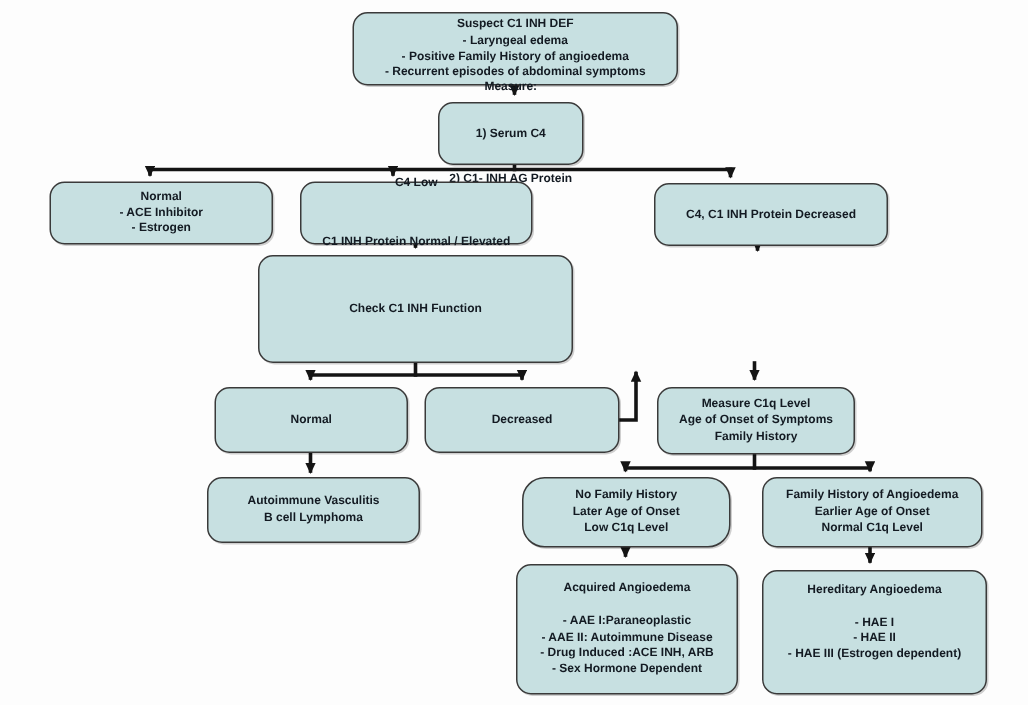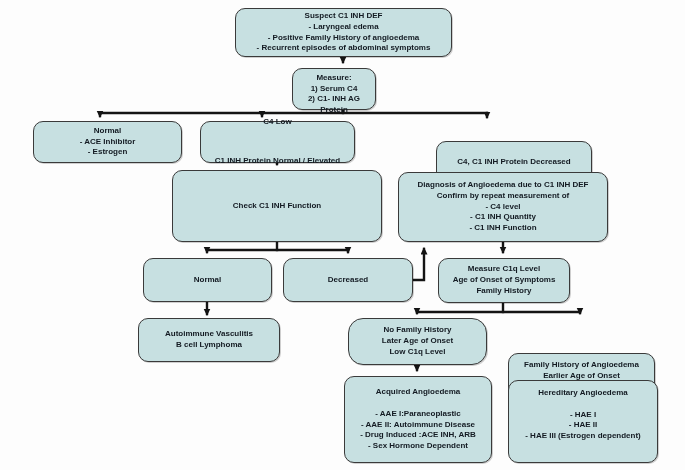--- a/index.html
+++ b/index.html
@@ -77,52 +77,45 @@
     <path d="M580 365 V374" marker-end="url(#ah)"></path>
   </svg>
 
   <div class="node" style="left:235px; top:8px; width:217px; height:49px;">
     <div class="tline">Suspect C1 INH DEF</div>
     <div class="tline">- Laryngeal edema</div>
     <div class="tline">- Positive Family History of angioedema</div>
     <div class="tline">- Recurrent episodes of abdominal symptoms</div>
   </div>
 
-  <div class="node" style="left:292px; top:68px; width:84px; height:41px;">
+  <div class="node" style="left:292px; top:68px; width:97px; height:41px;gap:20px;">
     <div class="tline">Measure:</div>
     <div class="tline">1) Serum C4</div>
     <div class="tline">2) C1- INH AG Protein</div>
   </div>
 
   <div class="node" style="left:33px; top:121px; width:149px; height:35px;">
     <div class="tline">Normal</div>
     <div class="tline">- ACE Inhibitor</div>
     <div class="tline">- Estrogen</div>
   </div>
 
   <div class="node" style="left:200px; top:121px; width:155px; height:36px;gap:28px;">
     <div class="tline">C4 Low</div>
     <div class="tline">C1 INH Protein Normal / Elevated</div>
   </div>
 
-  <div class="node" style="left:436px; top:122px; width:156px; height:35px;margin-top:19px;">
+  <div class="node" style="left:436px; top:122px; width:156px; height:35px;">
     <div class="tline">C4, C1 INH Protein Decreased</div>
   </div>
 
   <div class="node" style="left:172px; top:170px; width:210px; height:72px;">
     <div class="tline">Check C1 INH Function</div>
   </div>
 
-  <div class="node" style="left:398px; top:172px; width:210px; height:70px;">
-    <div class="tline">Diagnosis of Angioedema due to C1 INH DEF</div>
-    <div class="tline">Confirm by repeat measurement of</div>
-    <div class="tline">- C4 level</div>
-    <div class="tline">- C1 INH Quantity</div>
-    <div class="tline">- C1 INH Function</div>
-  </div>
 
   <div class="node" style="left:143px; top:258px; width:129px; height:44px;">
     <div class="tline">Normal</div>
   </div>
 
   <div class="node" style="left:283px; top:258px; width:130px; height:44px;text-align:center;">
     <div class="tline">Decreased</div>
   </div>
 
   <div class="node" style="left:438px; top:258px; width:132px; height:45px;">
@@ -135,21 +128,21 @@
     <div class="tline">Autoimmune Vasculitis</div>
     <div class="tline">B cell Lymphoma</div>
   </div>
 
   <div class="node" style="left:348px; top:318px; width:139px; height:47px;border-radius:15px;">
     <div class="tline">No Family History</div>
     <div class="tline">Later Age of Onset</div>
     <div class="tline">Low C1q Level</div>
   </div>
 
-  <div class="node" style="left:508px; top:318px; width:147px; height:47px;margin-top:35px;">
+  <div class="node" style="left:508px; top:318px; width:147px; height:47px;">
     <div class="tline">Family History of Angioedema</div>
     <div class="tline">Earlier Age of Onset</div>
     <div class="tline">Normal C1q Level</div>
   </div>
 
   <div class="node" style="left:344px; top:376px; width:148px; height:87px;">
     <div class="tline">Acquired Angioedema</div>
     <div class="tline"></div>
     <div class="tline">- AAE I:Paraneoplastic</div>
     <div class="tline">- AAE II: Autoimmune Disease</div>

